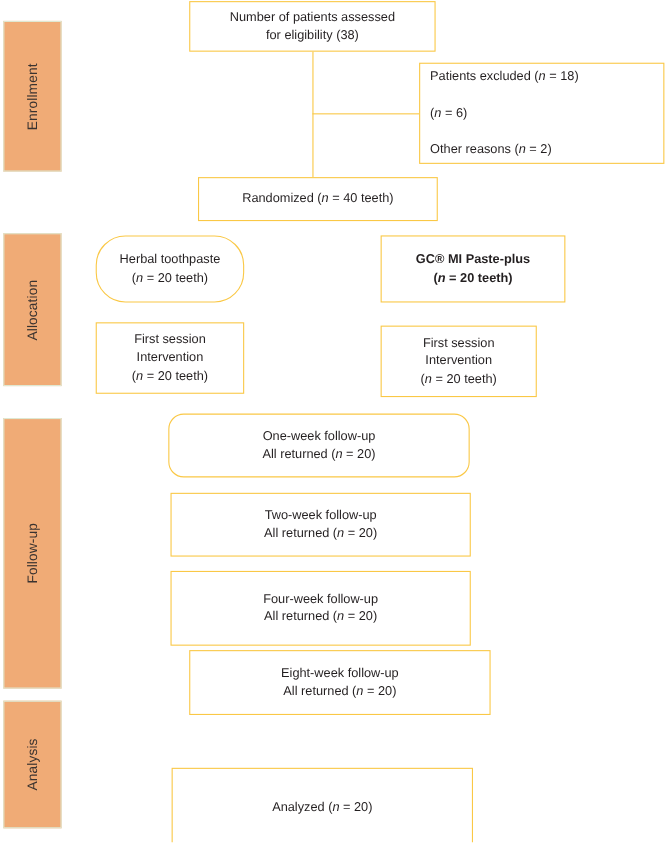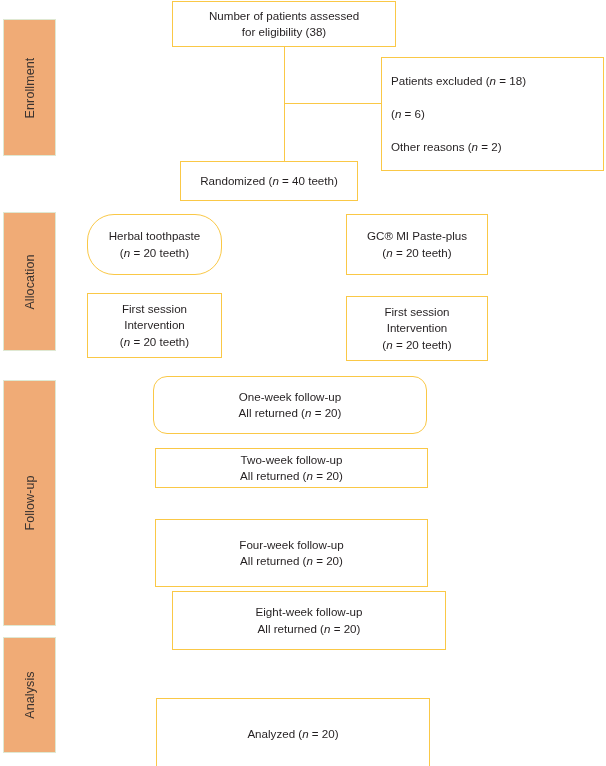--- a/index.html
+++ b/index.html
@@ -101,42 +101,42 @@
 
   <div class="conn h" style="left:284px; top:103px; width:98px;"></div>
 
   <div class="box center" style="left:172px; top:1px; width:224px; height:46px;">
     <div class="box-text">
       <span>Number of patients assessed</span><br>
       <span>for eligibility (38)</span>
     </div>
   </div>
 
-  <div class="box left" style="left:381px; top:57px; width:223px; height:114px;align-items:center;">
+  <div class="box left" style="left:381px; top:57px; width:223px; height:92px;align-items:center;">
     <div class="box-text">
       <span><span>Patients excluded (</span><em class="n">n</em><span> = 18)</span></span><br>
       <br>
       <span><span>(</span><em class="n">n</em><span> = 6)</span></span><br>
       <br>
       <span><span>Other reasons (</span><em class="n">n</em><span> = 2)</span></span>
     </div>
   </div>
 
-  <div class="box center" style="left:180px; top:161px; width:178px; height:40px;">
+  <div class="box center" style="left:180px; top:161px; width:218px; height:40px;">
     <div class="box-text"><span>Randomized (</span><em class="n">n</em><span> = 40 teeth)</span></div>
   </div>
 
   <div class="box center" style="left:87px; top:214px; width:135px; height:61px;border-radius:27px;">
     <div class="box-text">
       <span>Herbal toothpaste</span><br>
       <span><span>(</span><em class="n">n</em><span> = 20 teeth)</span></span>
     </div>
   </div>
 
-  <div class="box center" style="left:346px; top:214px; width:142px; height:61px;">
+  <div class="box center" style="left:346px; top:214px; width:168px; height:61px;font-weight:bold;">
     <div class="box-text">
       <span>GC® MI Paste-plus</span><br>
       <span><span>(</span><em class="n">n</em><span> = 20 teeth)</span></span>
     </div>
   </div>
 
   <div class="box center" style="left:87px; top:293px; width:135px; height:65px;">
     <div class="box-text">
       <span>First session</span><br>
       <span>Intervention</span><br>
@@ -152,21 +152,21 @@
     </div>
   </div>
 
   <div class="box center" style="left:153px; top:376px; width:274px; height:58px;border-radius:14px;">
     <div class="box-text">
       <span>One-week follow-up</span><br>
       <span><span>All returned (</span><em class="n">n</em><span> = 20)</span></span>
     </div>
   </div>
 
-  <div class="box center" style="left:155px; top:448px; width:273px; height:40px;">
+  <div class="box center" style="left:155px; top:448px; width:273px; height:58px;">
     <div class="box-text">
       <span>Two-week follow-up</span><br>
       <span><span>All returned (</span><em class="n">n</em><span> = 20)</span></span>
     </div>
   </div>
 
   <div class="box center" style="left:155px; top:519px; width:273px; height:68px;">
     <div class="box-text">
       <span>Four-week follow-up</span><br>
       <span><span>All returned (</span><em class="n">n</em><span> = 20)</span></span>

